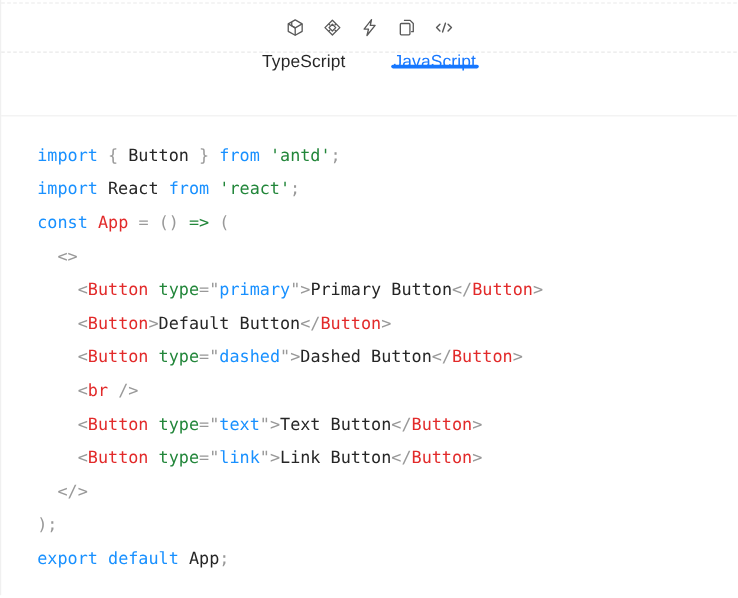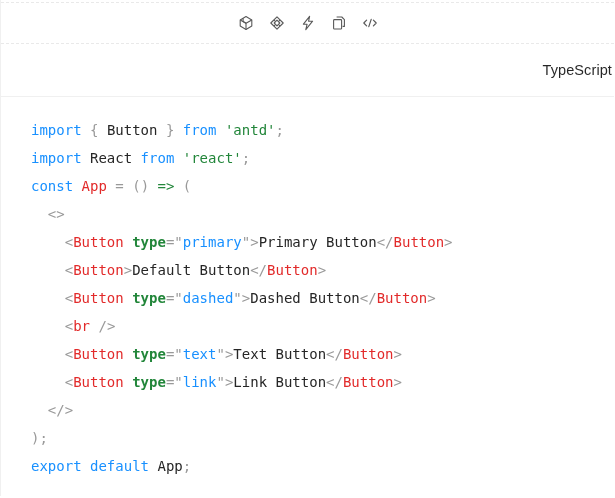--- a/index.html
+++ b/index.html
@@ -22,21 +22,21 @@
   }
   .icon-btn{
     width:16px;height:16px;display:inline-flex;align-items:center;justify-content:center;
     color:var(--c-icon,#595959);cursor:pointer;
   }
   .icon-btn svg{width:16px;height:16px;display:block;}
   
   .tabbar{
     height:52px;
     border-bottom:1px solid var(--c-border_solid,#f0f0f0);
-    display:flex;justify-content:center;align-items:flex-end;gap:36px;flex-direction:column;
+    display:flex;justify-content:center;align-items:flex-start;gap:36px;
   }
   .tab{
     position:relative;display:flex;align-items:center;
     font-size:14.5px;font-weight:500;letter-spacing:.1px;
     color:rgba(0,0,0,.85);cursor:pointer;padding:0 2px;
   }
   .tab.active{color:var(--c-accent,#1677ff);}
   .tab.active::after{
     content:"";position:absolute;left:0;right:0;bottom:3px;height:3px;
     background:var(--c-accent,#1677ff);border-radius:2px;
@@ -45,21 +45,21 @@
   pre.code{
     margin:0;padding:19px 20px 4px 30px;
     font-family:"DejaVu Sans Mono","Liberation Mono",monospace;
     font-size:14px;line-height:28px;
     color:var(--c-pln,#262626);
     white-space:pre;
   }
   .kw{color:var(--c-kw,#1890ff);}
   .str{color:var(--c-str,#22863a);}
   .tag{color:var(--c-tag,#e22a2a);}
-  .attr{color:var(--c-attr,#22863a);font-weight:bold;}
+  .attr{color:var(--c-attr,#22863a);}
   .val{color:var(--c-val,#1890ff);}
   .pun{color:var(--c-pun,#999999);}
   .op{color:var(--c-op,#22863a);}
   .fnv{color:var(--c-fnv,#e22a2a);}
   .pln{color:var(--c-pln,#262626);}
 </style>
 </head>
 <body>
 
 <div class="demo-box">
@@ -98,17 +98,18 @@
       <svg viewBox="0 0 16 16" fill="none" stroke="currentColor" stroke-width="1.2" stroke-linecap="round" stroke-linejoin="round">
         <polyline points="4.6,5.2 1.8,8 4.6,10.8"></polyline>
         <polyline points="11.4,5.2 14.2,8 11.4,10.8"></polyline>
         <line x1="9.2" y1="4.4" x2="6.8" y2="11.6"></line>
       </svg>
     </span>
   </div>
 
   <div class="tabbar">
     <div class="tab">TypeScript</div>
+    <div class="tab active">JavaScript</div>
   </div>
 
   <pre class="code" id="code-block"><div class="line"><span class="kw">import</span><span class="pln"> </span><span class="pun">{</span><span class="pln"> Button </span><span class="pun">}</span><span class="pln"> </span><span class="kw">from</span><span class="pln"> </span><span class="str">'antd'</span><span class="pun">;</span></div><div class="line"><span class="kw">import</span><span class="pln"> React </span><span class="kw">from</span><span class="pln"> </span><span class="str">'react'</span><span class="pun">;</span></div><div class="line"><span class="kw">const</span><span class="pln"> </span><span class="fnv">App</span><span class="pln"> </span><span class="pun">=</span><span class="pln"> </span><span class="pun">()</span><span class="pln"> </span><span class="op">=&gt;</span><span class="pln"> </span><span class="pun">(</span></div><div class="line"><span class="pln">  </span><span class="pun">&lt;&gt;</span></div><div class="line"><span class="pln">    </span><span class="pun">&lt;</span><span class="tag">Button</span><span class="pln"> </span><span class="attr">type</span><span class="pun">=</span><span class="pun">"</span><span class="val">primary</span><span class="pun">"</span><span class="pun">&gt;</span><span class="pln">Primary Button</span><span class="pun">&lt;/</span><span class="tag">Button</span><span class="pun">&gt;</span></div><div class="line"><span class="pln">    </span><span class="pun">&lt;</span><span class="tag">Button</span><span class="pun">&gt;</span><span class="pln">Default Button</span><span class="pun">&lt;/</span><span class="tag">Button</span><span class="pun">&gt;</span></div><div class="line"><span class="pln">    </span><span class="pun">&lt;</span><span class="tag">Button</span><span class="pln"> </span><span class="attr">type</span><span class="pun">=</span><span class="pun">"</span><span class="val">dashed</span><span class="pun">"</span><span class="pun">&gt;</span><span class="pln">Dashed Button</span><span class="pun">&lt;/</span><span class="tag">Button</span><span class="pun">&gt;</span></div><div class="line"><span class="pln">    </span><span class="pun">&lt;</span><span class="tag">br</span><span class="pln"> </span><span class="pun">/&gt;</span></div><div class="line"><span class="pln">    </span><span class="pun">&lt;</span><span class="tag">Button</span><span class="pln"> </span><span class="attr">type</span><span class="pun">=</span><span class="pun">"</span><span class="val">text</span><span class="pun">"</span><span class="pun">&gt;</span><span class="pln">Text Button</span><span class="pun">&lt;/</span><span class="tag">Button</span><span class="pun">&gt;</span></div><div class="line"><span class="pln">    </span><span class="pun">&lt;</span><span class="tag">Button</span><span class="pln"> </span><span class="attr">type</span><span class="pun">=</span><span class="pun">"</span><span class="val">link</span><span class="pun">"</span><span class="pun">&gt;</span><span class="pln">Link Button</span><span class="pun">&lt;/</span><span class="tag">Button</span><span class="pun">&gt;</span></div><div class="line"><span class="pln">  </span><span class="pun">&lt;/&gt;</span></div><div class="line"><span class="pun">);</span></div><div class="line"><span class="kw">export</span><span class="pln"> </span><span class="kw">default</span><span class="pln"> App</span><span class="pun">;</span></div></pre>
 
 </div>
 
 </body></html>

